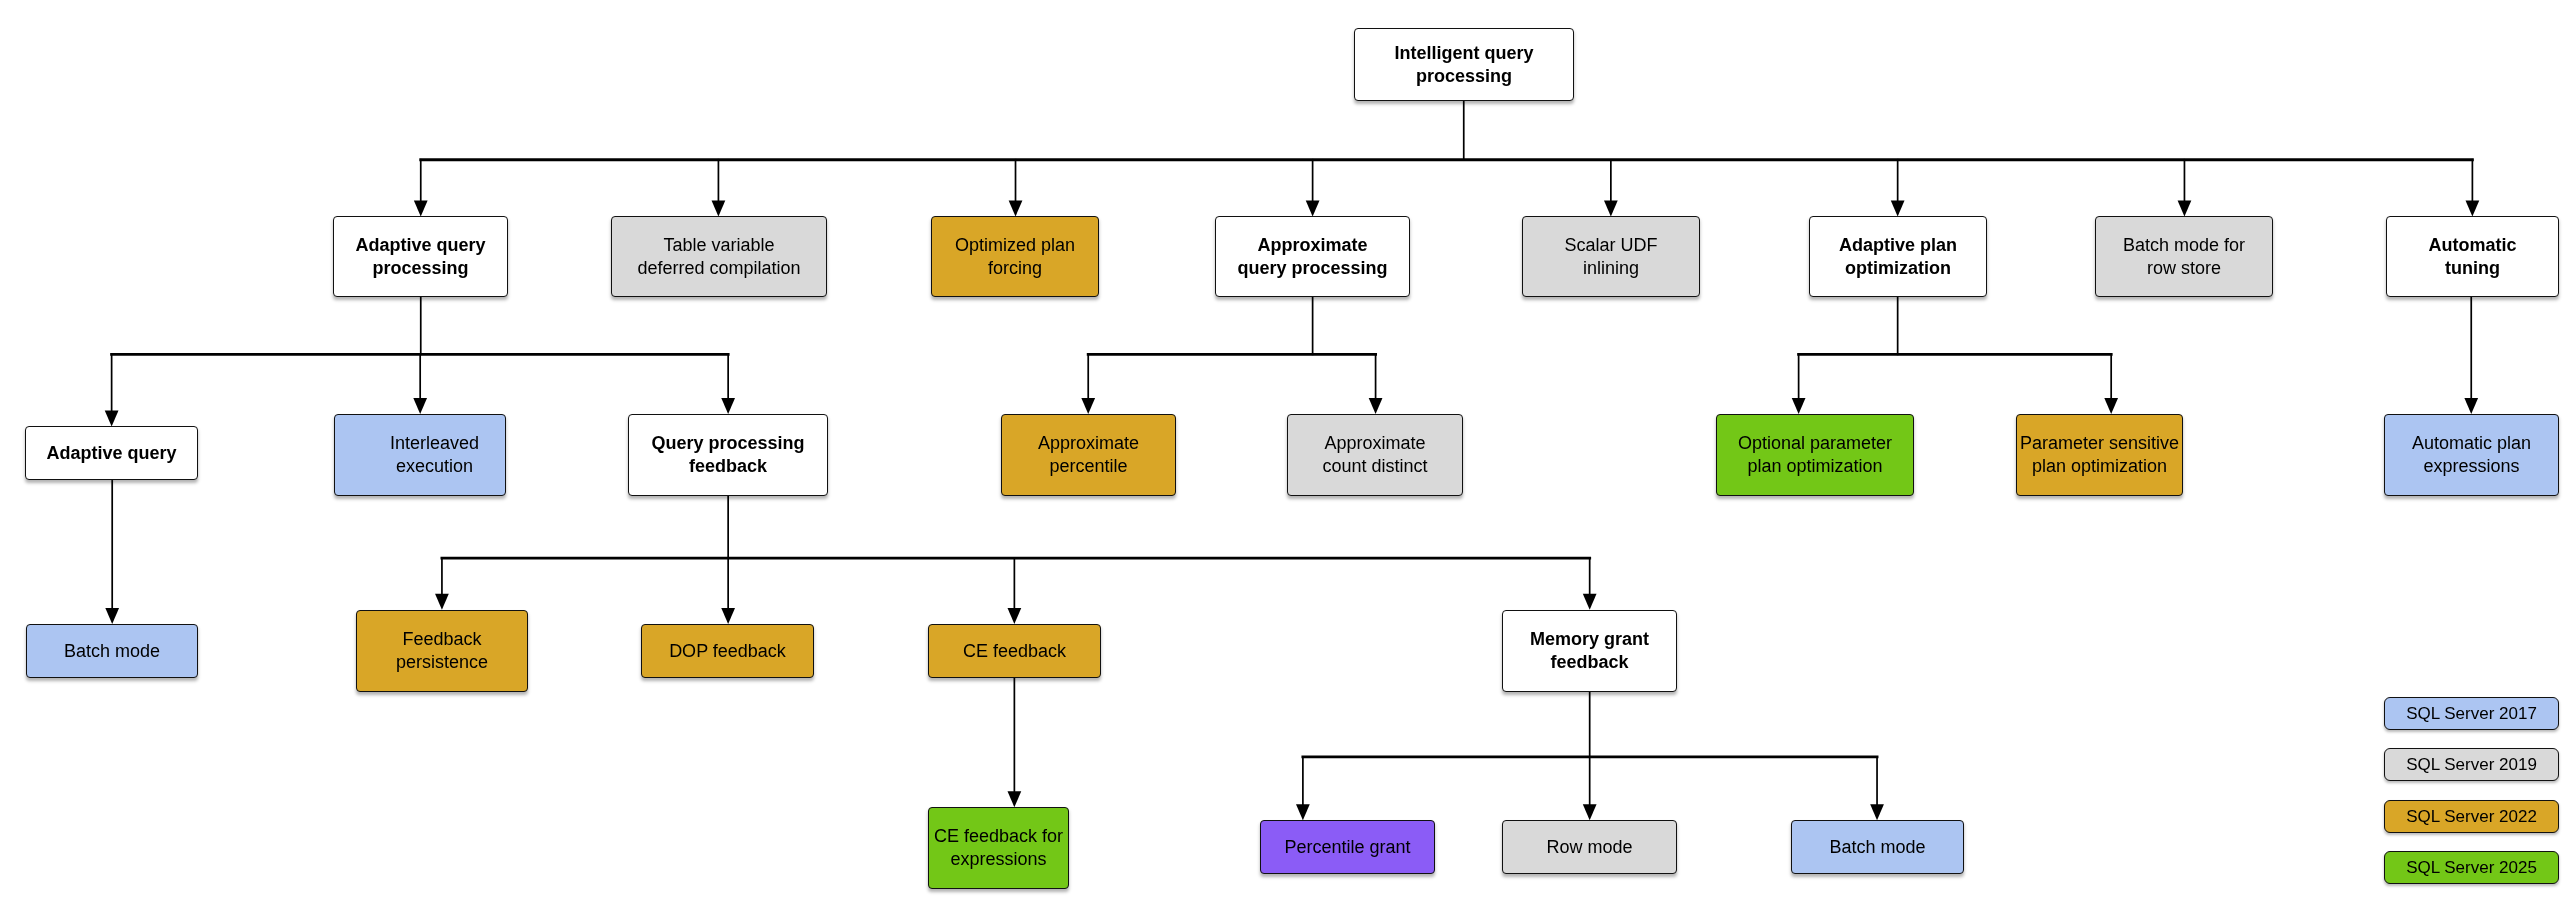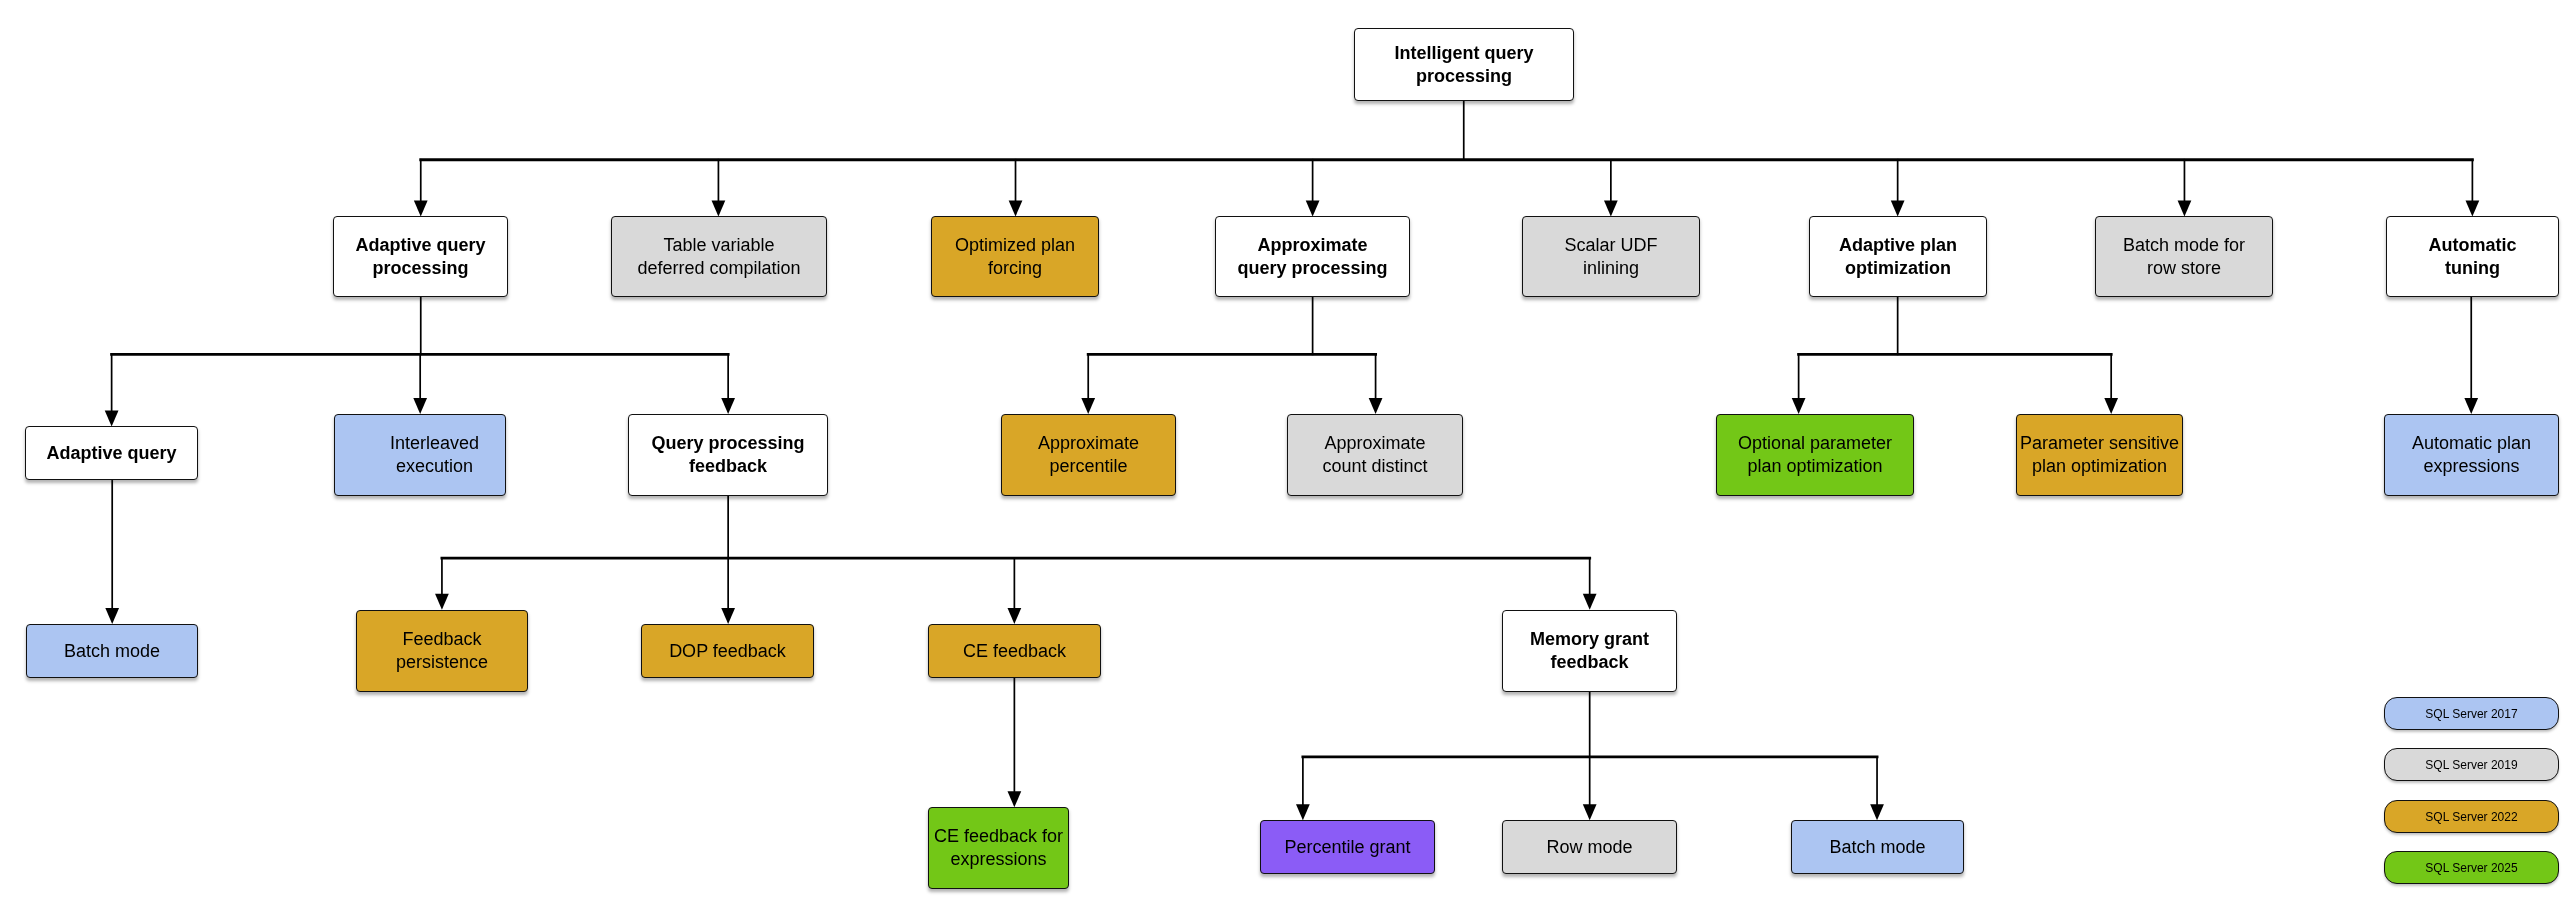--- a/index.html
+++ b/index.html
@@ -11,23 +11,23 @@
     position:absolute;box-sizing:border-box;
     border:1.7px solid #111111;border-radius:4px;
     display:flex;align-items:center;justify-content:center;
     text-align:center;white-space:pre-line;
     font-size:18px;line-height:1.26;color:#000000;
     box-shadow:0 2.9px 3.4px -0.6px rgba(0,0,0,0.30);
   }
   .node.bold{font-weight:700;}
   .legend-chip{
     position:absolute;box-sizing:border-box;
-    border:1.7px solid #111111;border-radius:13px;
+    border:1.7px solid #111111;border-radius:6px;
     display:flex;align-items:center;justify-content:center;
-    font-size:12px;color:#000000;white-space:nowrap;
+    font-size:17px;color:#000000;white-space:nowrap;
     box-shadow:0 2.3px 2.9px -0.6px rgba(0,0,0,0.28);
   }
 </style>
 </head>
 <body>
 
 <div class="canvas">
   <svg id="connectors" xmlns="http://www.w3.org/2000/svg" viewBox="0 0 4500 1600">
       <line x1="2557" y1="176" x2="2557" y2="279" stroke="#000000" stroke-width="3" stroke-linecap="square"></line>
       <line x1="735" y1="279" x2="4319" y2="279" stroke="#000000" stroke-width="5" stroke-linecap="square"></line>

